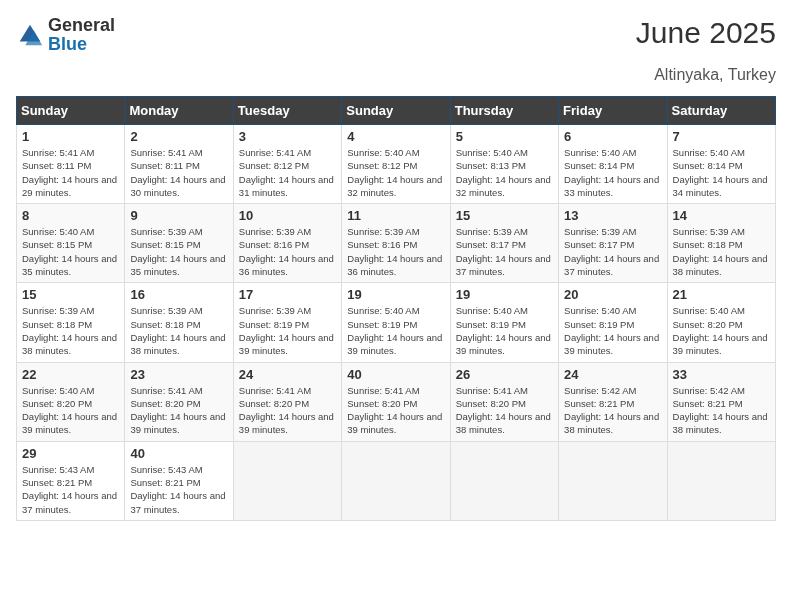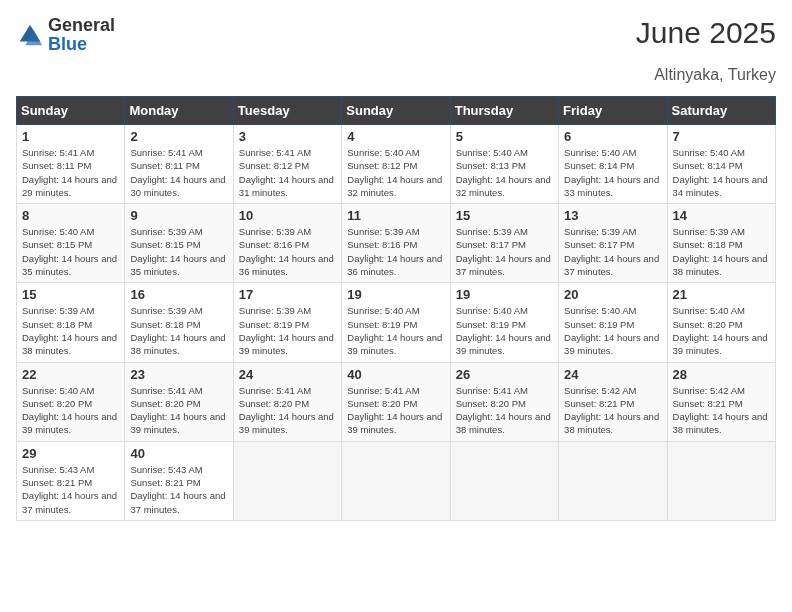--- a/index.html
+++ b/index.html
@@ -242,21 +242,21 @@
         </td>
         <td>
           <span class="day-num">26</span>
           <div class="day-info">Sunrise: 5:41 AM<br>Sunset: 8:20 PM<br>Daylight: 14 hours and 38 minutes.</div>
         </td>
         <td>
           <span class="day-num">24</span>
           <div class="day-info">Sunrise: 5:42 AM<br>Sunset: 8:21 PM<br>Daylight: 14 hours and 38 minutes.</div>
         </td>
         <td>
-          <span class="day-num">28</span>
+          <span class="day-num">33</span>
           <div class="day-info">Sunrise: 5:42 AM<br>Sunset: 8:21 PM<br>Daylight: 14 hours and 38 minutes.</div>
         </td>
       </tr>
       <tr>
         <td>
           <span class="day-num">29</span>
           <div class="day-info">Sunrise: 5:43 AM<br>Sunset: 8:21 PM<br>Daylight: 14 hours and 37 minutes.</div>
         </td>
         <td>
           <span class="day-num">40</span>

